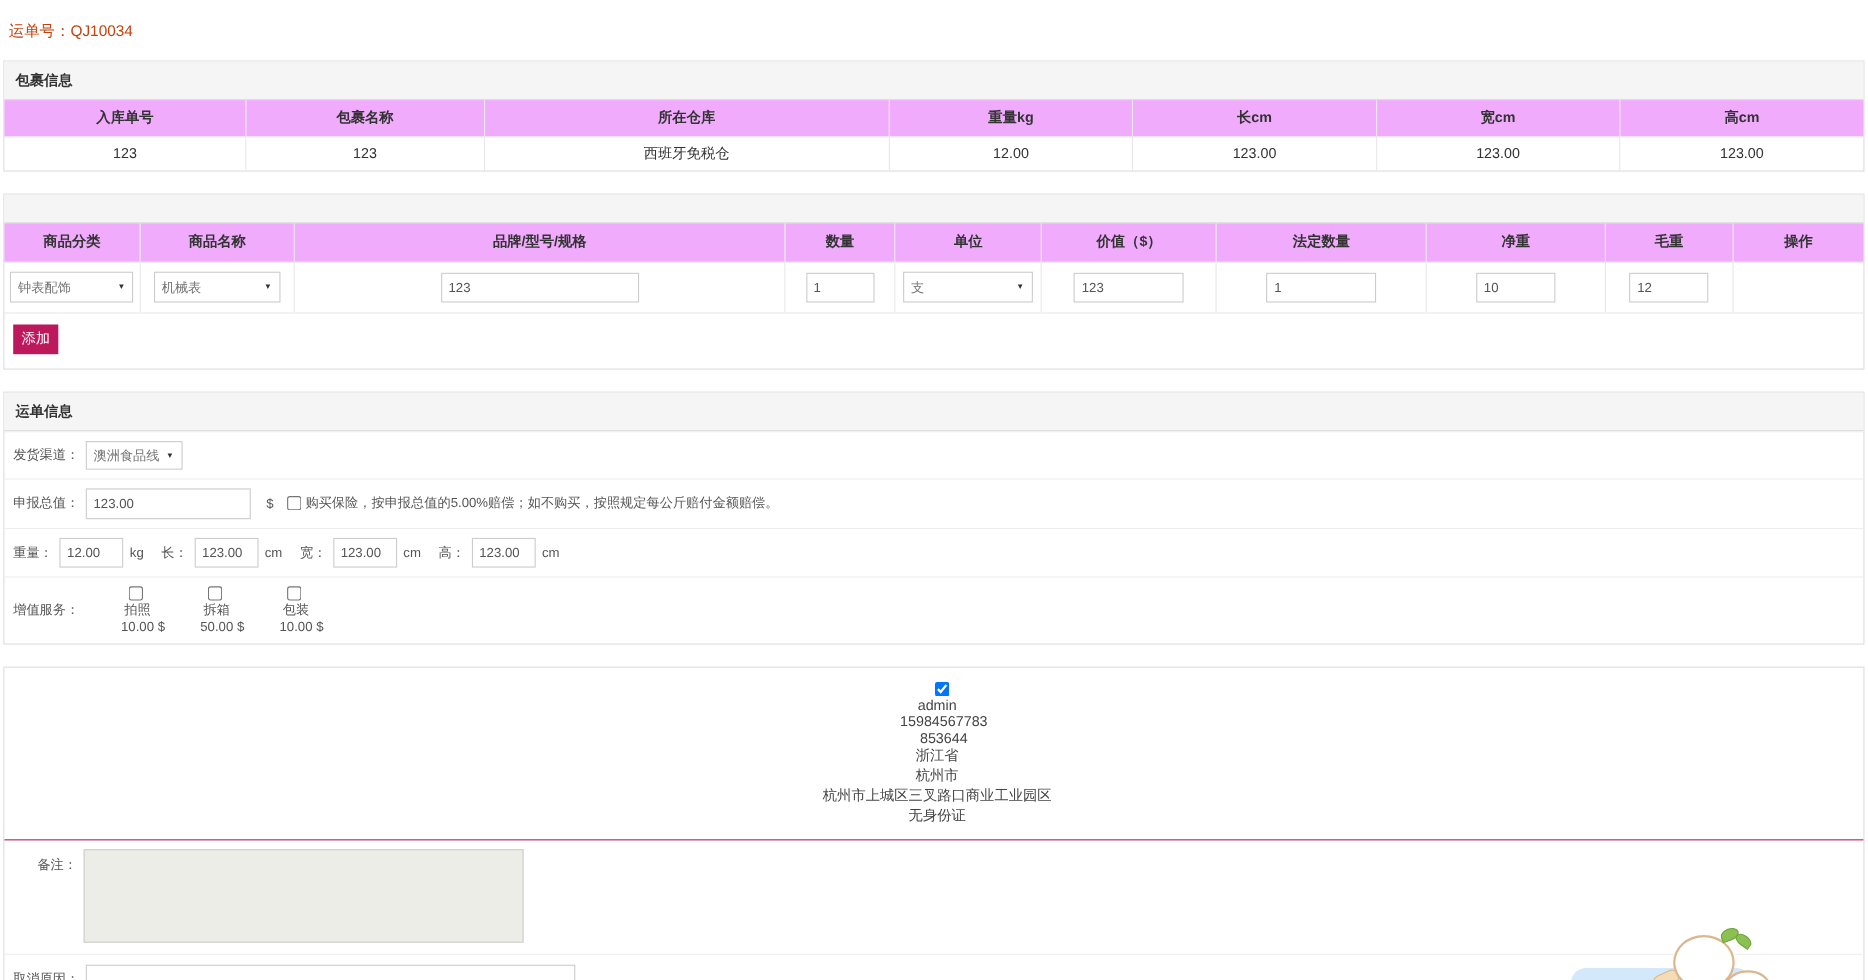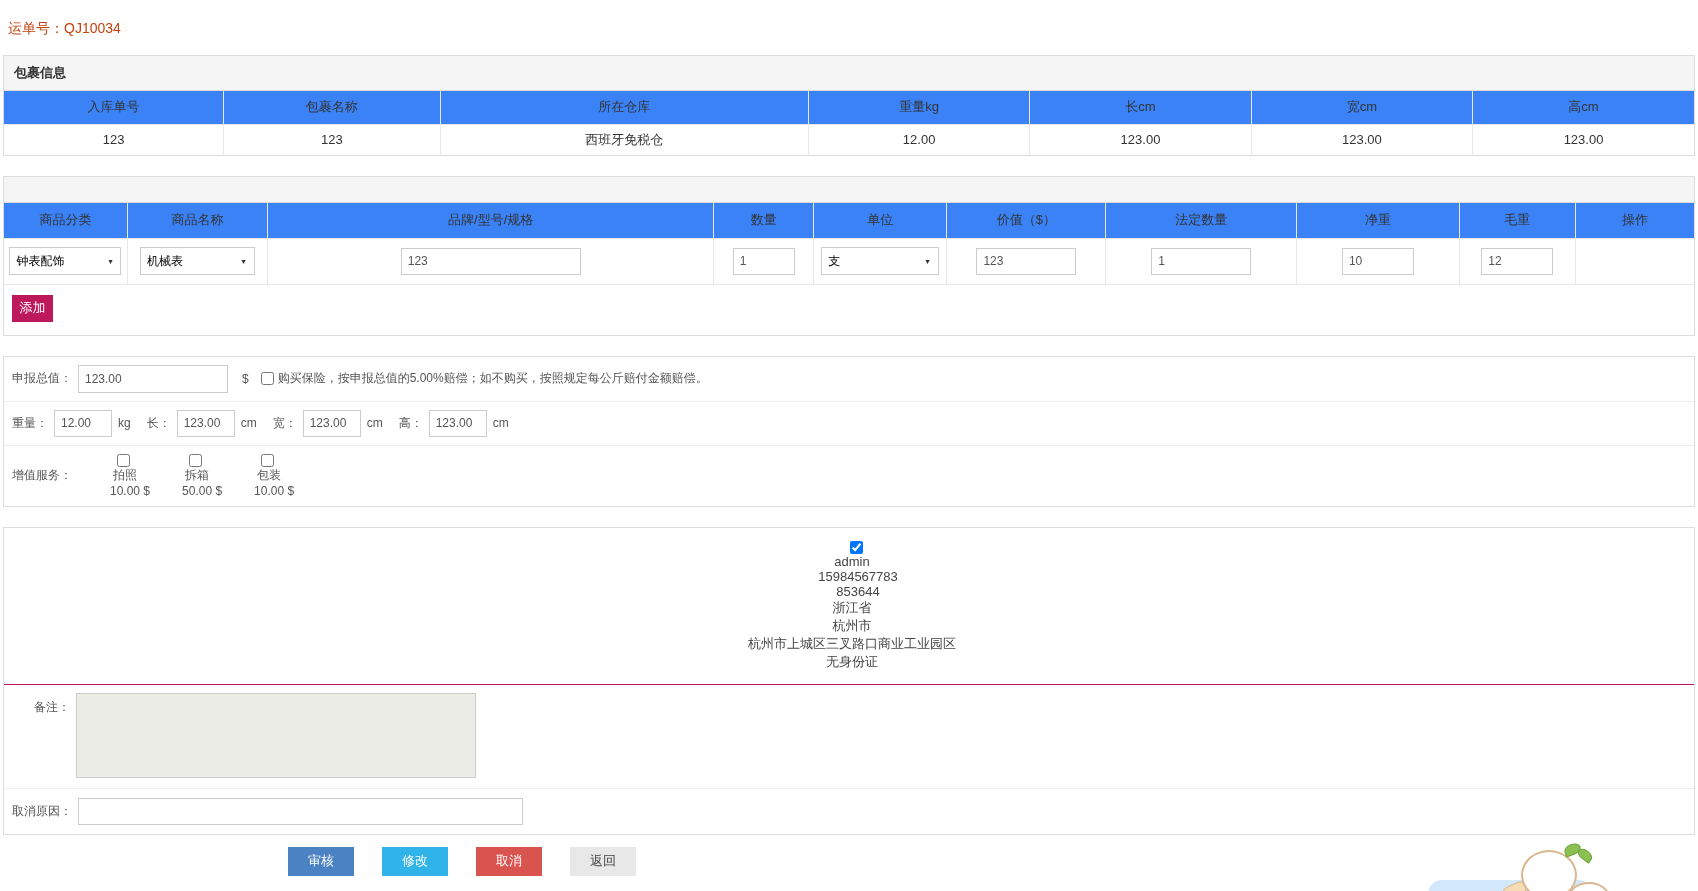--- a/index.html
+++ b/index.html
@@ -7,36 +7,36 @@
     background: #fff; font-family: "Liberation Sans", "DejaVu Sans", sans-serif; color: #333; }
   .container { margin: 0 3px; width: 1692px; }
 
   .page-title { padding: 20px 5px 17px 5px; font-size: 14px; color: #c2410c; }
 
   .box { border: 1px solid #ddd; margin-bottom: 20px; background: #fff; }
   .box-header { background: #f5f5f5; padding: 8px 10px; font-size: 13px; font-weight: bold;
     color: #333; border-bottom: 1px solid #ddd; }
 
   table { width: 100%; border-collapse: collapse; table-layout: fixed; }
-  th { font-size: 13px; font-weight: normal; color: #333; text-align: center; height: 33px;
-    border-left: 1px solid #e8e8e8; border-bottom: 1px solid #e8e8e8; background: #3b82f6; }
+  th { font-size: 13px; font-weight: bold; color: #333; text-align: center; height: 33px;
+    border-left: 1px solid #e8e8e8; border-bottom: 1px solid #e8e8e8; background: #f0abfc; }
   td { font-size: 13px; color: #333; text-align: center; border-left: 1px solid #e8e8e8; }
   th:first-child, td:first-child { border-left: none; }
   .pkg-table td { height: 31px; }
   .prod-strip { height: 26px; background: #f5f5f5; border-bottom: 1px solid #ddd; }
   .prod-table th { height: 35px; }
   .prod-table td { height: 46px; vertical-align: middle; border-bottom: 1px solid #e8e8e8; }
 
   input[type=text] { border: 1px solid #ccc; height: 27px; padding: 0 6px; font-size: 12px;
     color: #555; background: #fff; font-family: inherit; }
   .sel { position: relative; display: inline-block; }
   .sel::after { content: "▼"; position: absolute; right: 6px; top: 50%;
     transform: translateY(-50%) scale(.65); color: #333; pointer-events: none; font-size: 11px; }
   select { -webkit-appearance: none; appearance: none; border: 1px solid #ccc; height: 28px;
-    background: #fff; font-size: 12px; color: #000000; padding: 0 20px 0 6px; width: 100%;
+    background: #fff; font-size: 12px; color: #737373; padding: 0 20px 0 6px; width: 100%;
     font-family: inherit; border-radius: 0; }
 
   .add-row { padding: 10px 8px 13px 8px; }
   .btn-add { background: #be185d; color: #fff; border: none; width: 41px; height: 27px;
     font-size: 13px; cursor: pointer; font-family: inherit; }
 
   .form-row { display: flex; align-items: center; padding: 8px 8px; font-size: 12px;
     color: #555; border-top: 1px solid #eee; min-height: 42px; }
   .form-row:first-of-type { border-top: none; }
   .row-label { margin-right: 6px; white-space: nowrap; }
@@ -207,21 +207,30 @@
           <td></td>
         </tr>
       </tbody>
     </table>
     <div class="add-row">
       <button class="btn-add">添加</button>
     </div>
   </section>
 
   <section class="box">
-
+    <div class="box-header">运单信息</div>
+
+    <div class="form-row">
+      <span class="row-label">发货渠道：</span>
+      <span class="sel" style="width:88px">
+        <select style="height:26px">
+          <option>澳洲食品线</option>
+        </select>
+      </span>
+    </div>
 
     <div class="form-row">
       <span class="row-label">申报总值：</span>
       <input type="text" style="width: 150px; height: 28px;" value="123.00">
       <span style="margin:0 12px 0 14px">$</span>
       <input type="checkbox" style="">
       <span>购买保险，按申报总值的5.00%赔偿；如不购买，按照规定每公斤赔付金额赔偿。</span>
     </div>
 
     <div class="form-row">

